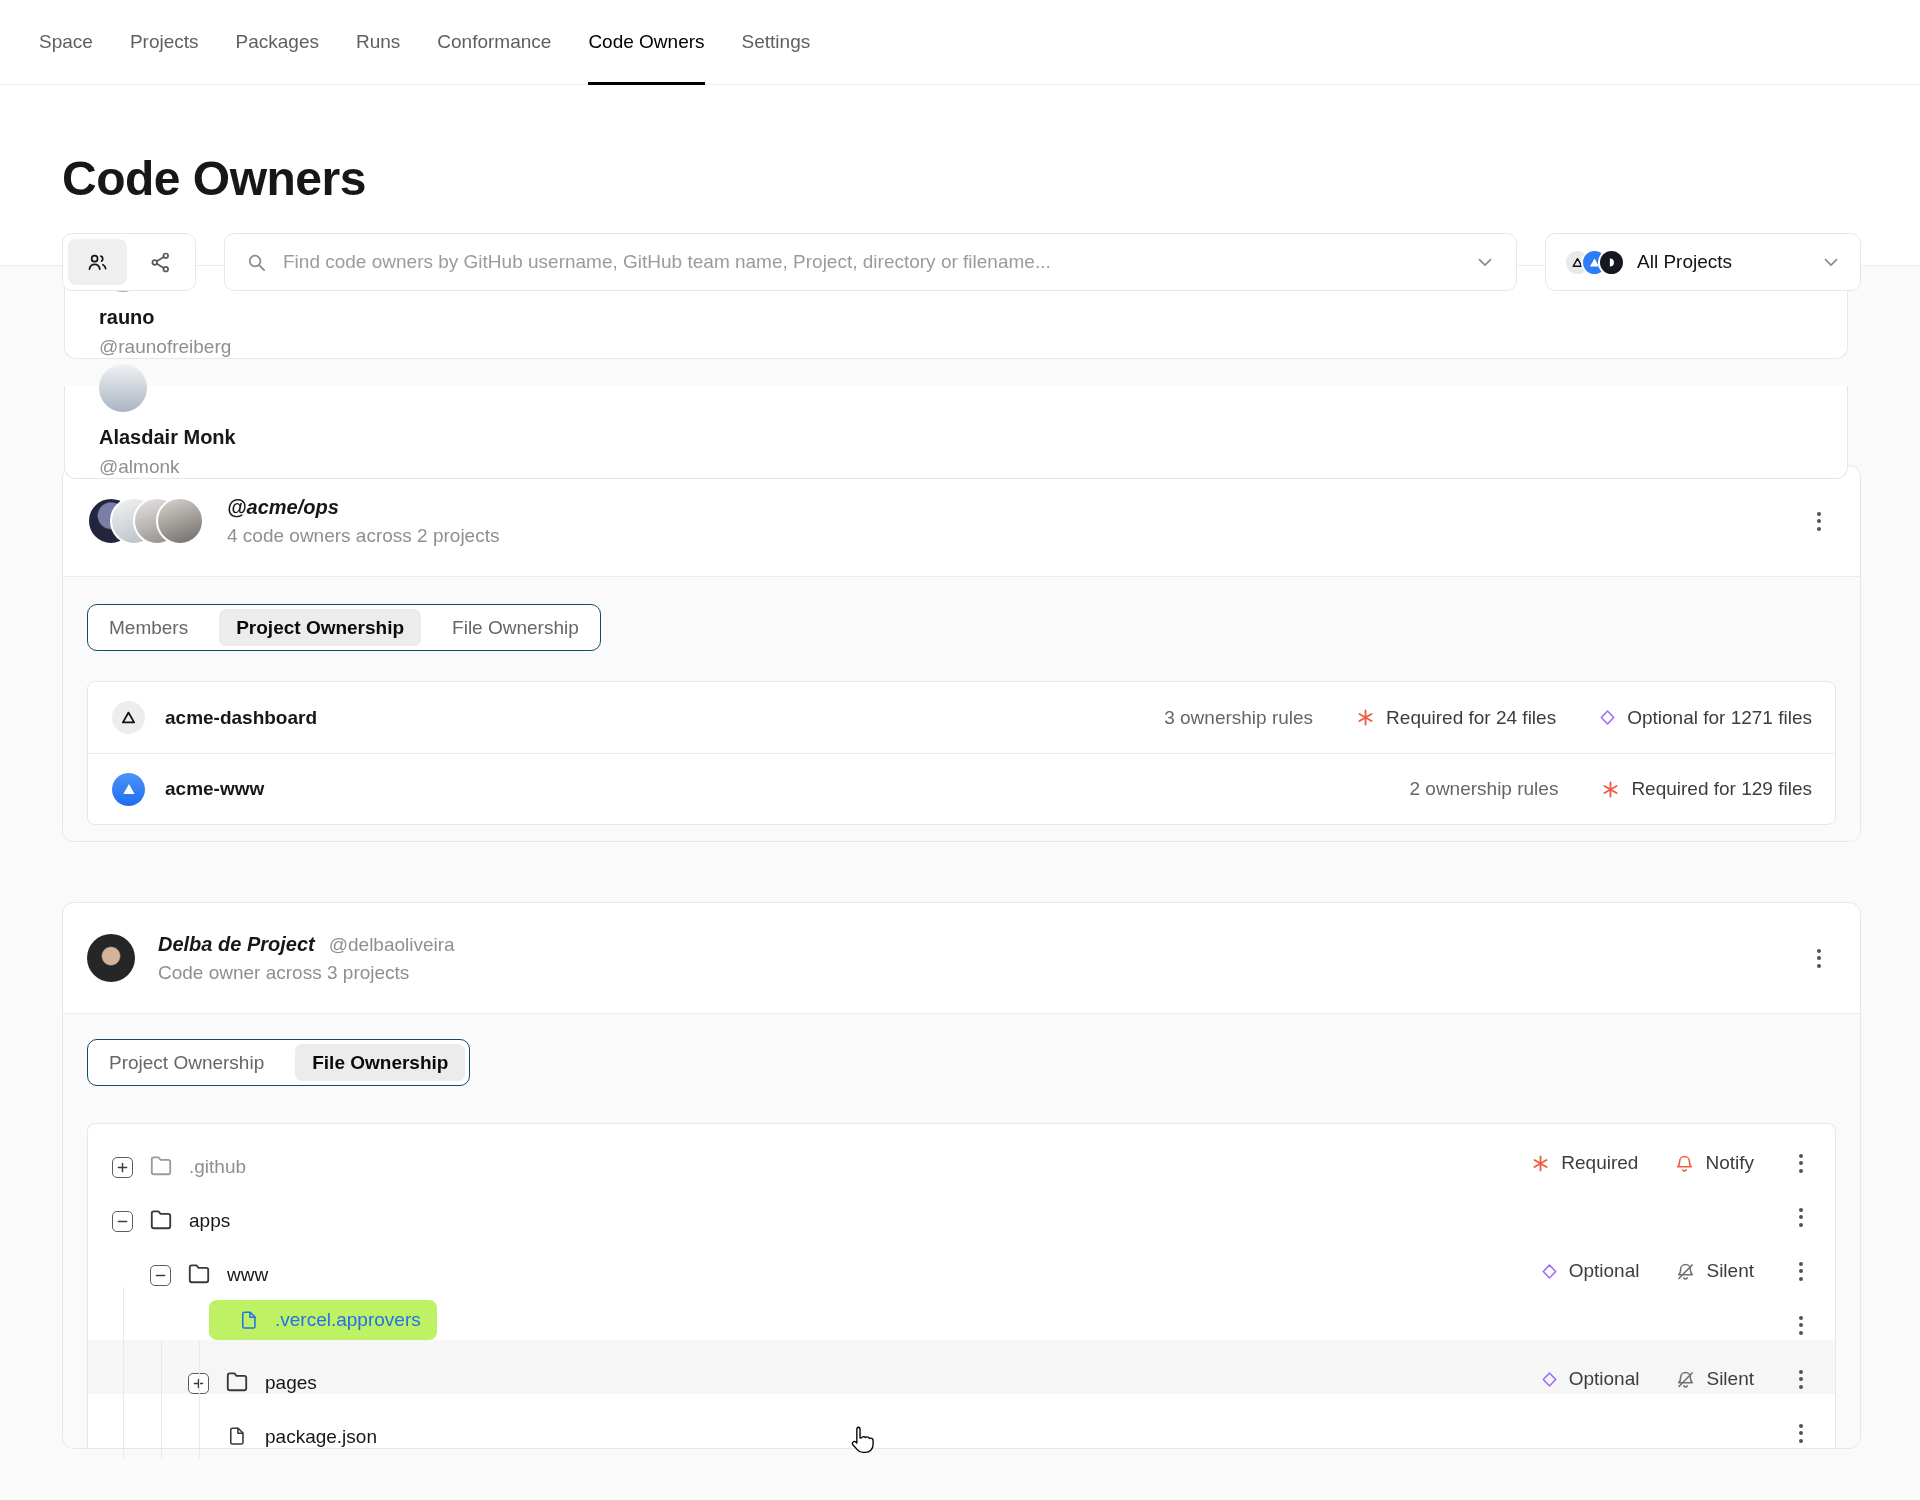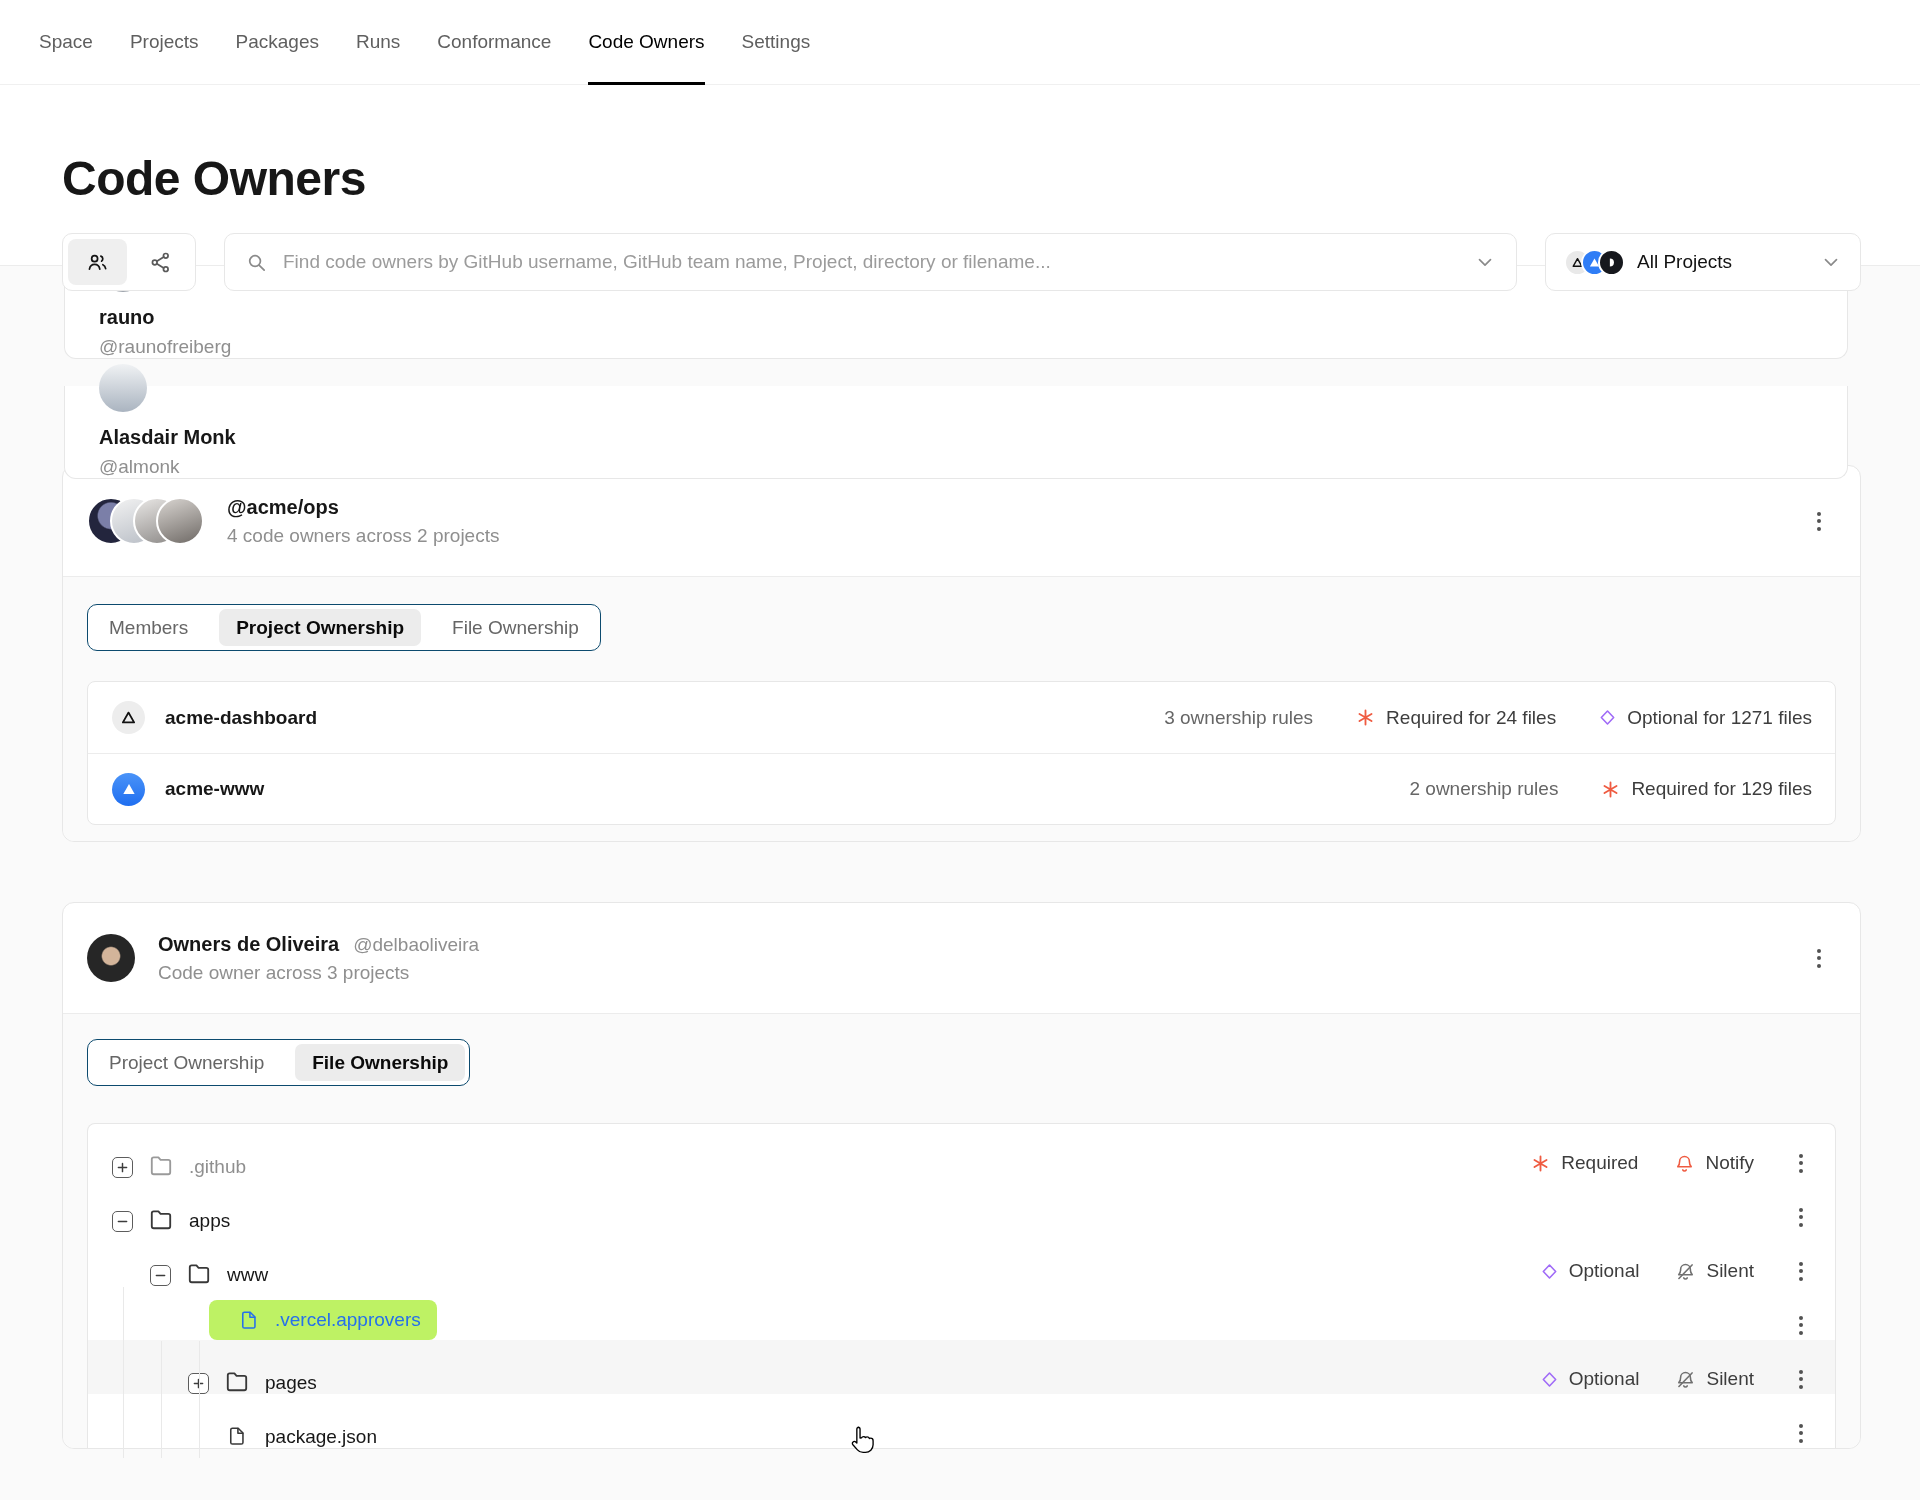--- a/index.html
+++ b/index.html
@@ -129,21 +129,21 @@
   .tav-1 { background: radial-gradient(circle at 50% 38%, #7b7fa8 0 36%, #23253d 40%); }
   .tav-2 { background: linear-gradient(160deg,#f2f2f2,#b9bec6); }
   .tav-3 { background: linear-gradient(160deg,#e8e6e4,#8d8a88); }
   .tav-4 { background: linear-gradient(160deg,#d8d4d0,#6f6a66); }
   .av-delba {
     width: 48px; height: 48px; border-radius: 50%;
     background: radial-gradient(circle at 50% 46%, #d3b49a 0 24%, #262626 28% 72%, #555 78%, #e9e9e9 86%);
   }
   .panel-title-block { margin-left: 23px; }
   .panel-title-row { display: flex; align-items: baseline; gap: 14px; }
-  .panel-title { font-size: 20px; font-weight: 700; }
+  .panel-title { font-size: 20px; font-weight: 700; font-style: italic; }
   .panel-username { font-size: 19px; color: #8f8f8f; }
   .panel-subtitle { margin-top: 6px; font-size: 19px; color: #8f8f8f; }
   .kebab {
     margin-left: auto; width: 22px; height: 48px;
     display: flex; flex-direction: column; align-items: center; justify-content: center;
     gap: 3.5px; cursor: pointer;
   }
   .kebab i { width: 4px; height: 4px; border-radius: 50%; background: #525252; }
   .panel-body {
     border-top: 1px solid #ececec;
@@ -402,21 +402,21 @@
   </div>
       </div>
   </div>
 </section>
 
 <section class="panel person">
   <div class="panel-header">
     <span class="av-delba"></span>
     <div class="panel-title-block">
       <div class="panel-title-row">
-        <span class="panel-title">Owners de Oliveira</span>
+        <span class="panel-title">Delba de Project</span>
         <span class="panel-username">@delbaoliveira</span>
       </div>
       <div class="panel-subtitle">Code owner across 3 projects</div>
     </div>
     <div class="kebab">
         <i></i>
         <i></i>
         <i></i>
       </div>
   </div>

